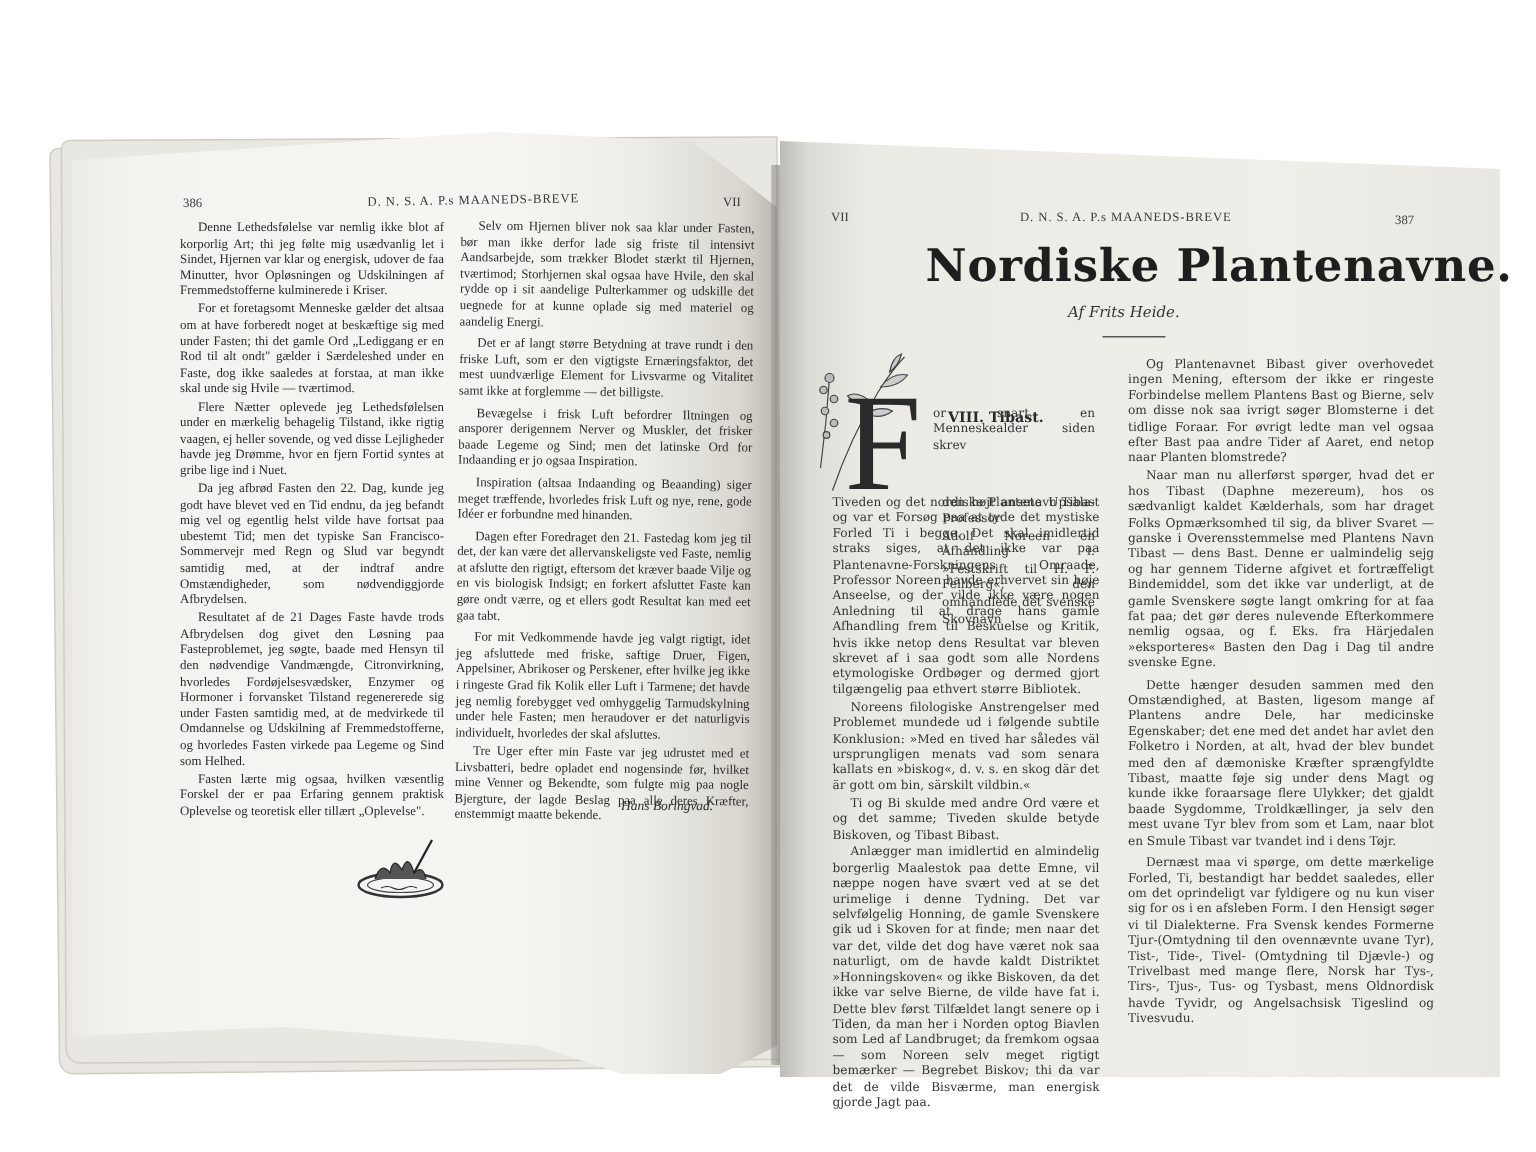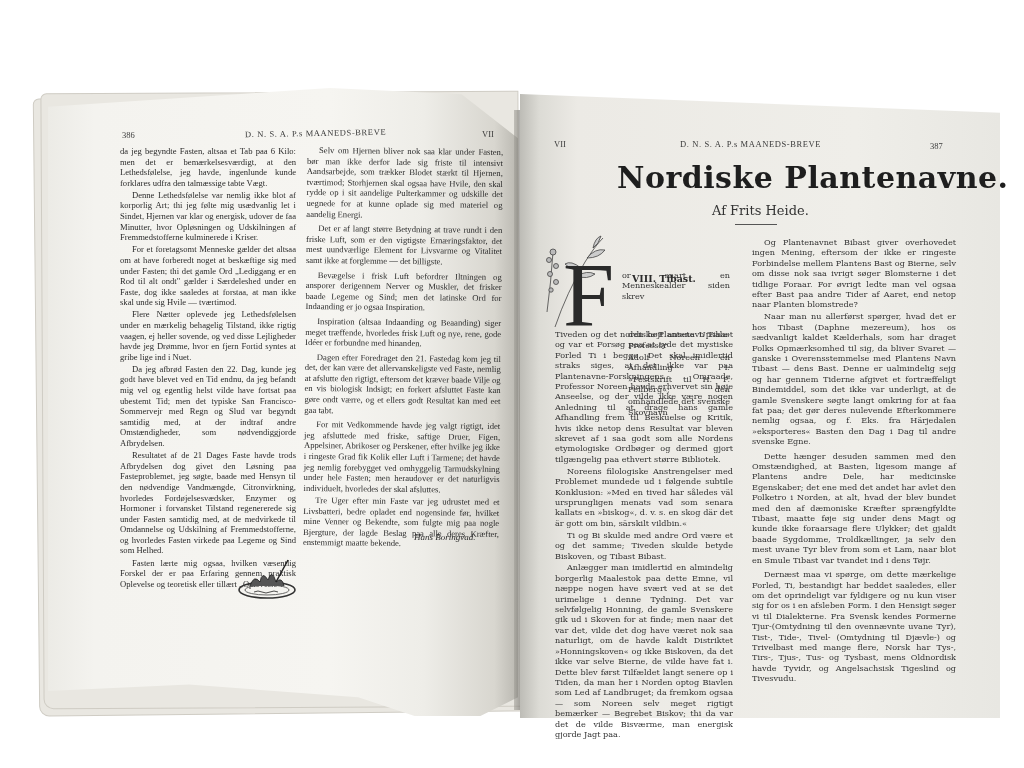--- a/index.html
+++ b/index.html
@@ -34,21 +34,21 @@
   .col p { margin: 0 0 1.5px 0; text-indent: 12px; }
   .col p.noindent { text-indent: 0; }
   .col p.gap { margin-top: 4px; }
 
   .left .col { font-family: "Liberation Serif", serif; }
   .right .col { font-family: "DejaVu Serif", serif; font-size: 8.1px; line-height: 10.4px; color: #333; }
 
   .signature { position: absolute; font-style: italic; font-size: 9px; color: #2b2b2b; }
 
   .title { position: absolute; font-family: "DejaVu Serif", serif; font-weight: bold; font-size: 30px; color: #1e1e1e; letter-spacing: 0.5px; white-space: nowrap; }
-  .byline { position: absolute; font-family: "DejaVu Serif", serif; font-size: 13px; color: #333; }
+  .byline { position: absolute; font-family: "DejaVu Serif", serif; font-size: 10px; color: #333; font-style: italic; }
   .rule { position: absolute; height: 1px; background: #555; }
   .section-head { position: absolute; font-family: "DejaVu Serif", serif; font-weight: bold; font-size: 9.5px; color: #2a2a2a; }
 
   .dropcap { position: absolute; left: 537px; top: 232px; width: 82px; height: 100px; }
   .vignette { position: absolute; left: 236px; top: 556px; width: 62px; height: 44px; }
 </style>
 </head>
 <body>
 
 <div class="book">
@@ -56,21 +56,20 @@
   <div class="stack-edge stack-1"></div>
   <div class="stack-edge stack-2"></div>
 
   <div class="page page-left"></div>
   <div class="left">
     <div class="folio" style="left:122px; top:130px;">386</div>
     <div class="run-head" style="left:245px; top:128px; transform:rotate(-1deg);">D. N. S. A. P.s MAANEDS-BREVE</div>
     <div class="folio" style="left:482px; top:129px;">VII</div>
 
     <div class="col" style="left:120px; top:146px; width:176px;">
-      <p class="noindent">da jeg begyndte Fasten, altsaa et Tab paa 6 Kilo: men det er bemærkelsesværdigt, at den Lethedsfølelse, jeg havde, ingenlunde kunde forklares udfra den talmæssige tabte Vægt.</p>
       <p>Denne Lethedsfølelse var nemlig ikke blot af korporlig Art; thi jeg følte mig usædvanlig let i Sindet, Hjernen var klar og energisk, udover de faa Minutter, hvor Opløsningen og Udskilningen af Fremmedstofferne kulminerede i Kriser.</p>
       <p>For et foretagsomt Menneske gælder det altsaa om at have forberedt noget at beskæftige sig med under Fasten; thi det gamle Ord „Lediggang er en Rod til alt ondt" gælder i Særdeleshed under en Faste, dog ikke saaledes at forstaa, at man ikke skal unde sig Hvile — tværtimod.</p>
       <p>Flere Nætter oplevede jeg Lethedsfølelsen under en mærkelig behagelig Tilstand, ikke rigtig vaagen, ej heller sovende, og ved disse Lejligheder havde jeg Drømme, hvor en fjern Fortid syntes at gribe lige ind i Nuet.</p>
       <p>Da jeg afbrød Fasten den 22. Dag, kunde jeg godt have blevet ved en Tid endnu, da jeg befandt mig vel og egentlig helst vilde have fortsat paa ubestemt Tid; men det typiske San Francisco-Sommervejr med Regn og Slud var begyndt samtidig med, at der indtraf andre Omstændigheder, som nødvendiggjorde Afbrydelsen.</p>
       <p>Resultatet af de 21 Dages Faste havde trods Afbrydelsen dog givet den Løsning paa Fasteproblemet, jeg søgte, baade med Hensyn til den nødvendige Vandmængde, Citronvirkning, hvorledes Fordøjelsesvædsker, Enzymer og Hormoner i forvansket Tilstand regenererede sig under Fasten samtidig med, at de medvirkede til Omdannelse og Udskilning af Fremmedstofferne, og hvorledes Fasten virkede paa Legeme og Sind som Helhed.</p>
       <p>Fasten lærte mig ogsaa, hvilken væsentlig Forskel der er paa Erfaring gennem praktisk Oplevelse og teoretisk eller tillært „Oplevelse".</p>
     </div>
 
     <div class="col" style="left:305px; top:146px; width:196px; transform:rotate(0.6deg);">
       <p>Selv om Hjernen bliver nok saa klar under Fasten, bør man ikke derfor lade sig friste til intensivt Aandsarbejde, som trækker Blodet stærkt til Hjernen, tværtimod; Storhjernen skal ogsaa have Hvile, den skal rydde op i sit aandelige Pulterkammer og udskille det uegnede for at kunne oplade sig med materiel og aandelig Energi.</p>

